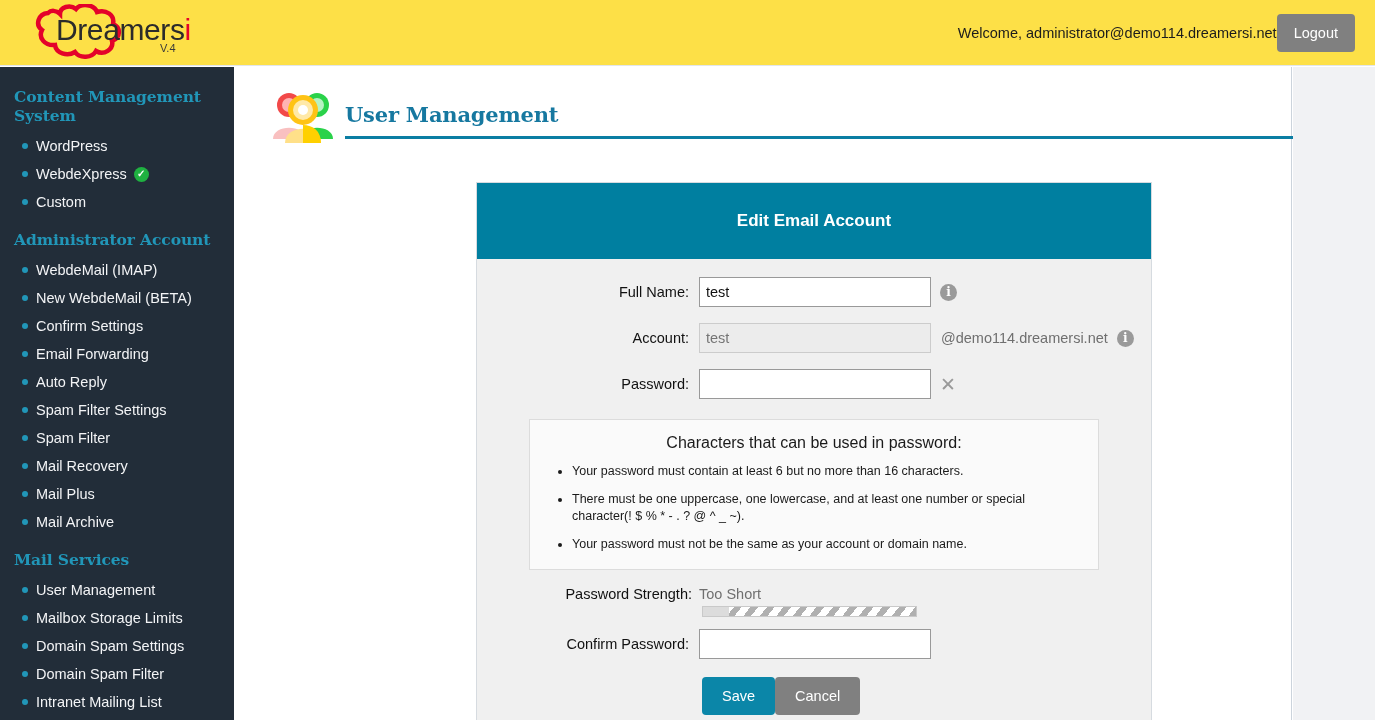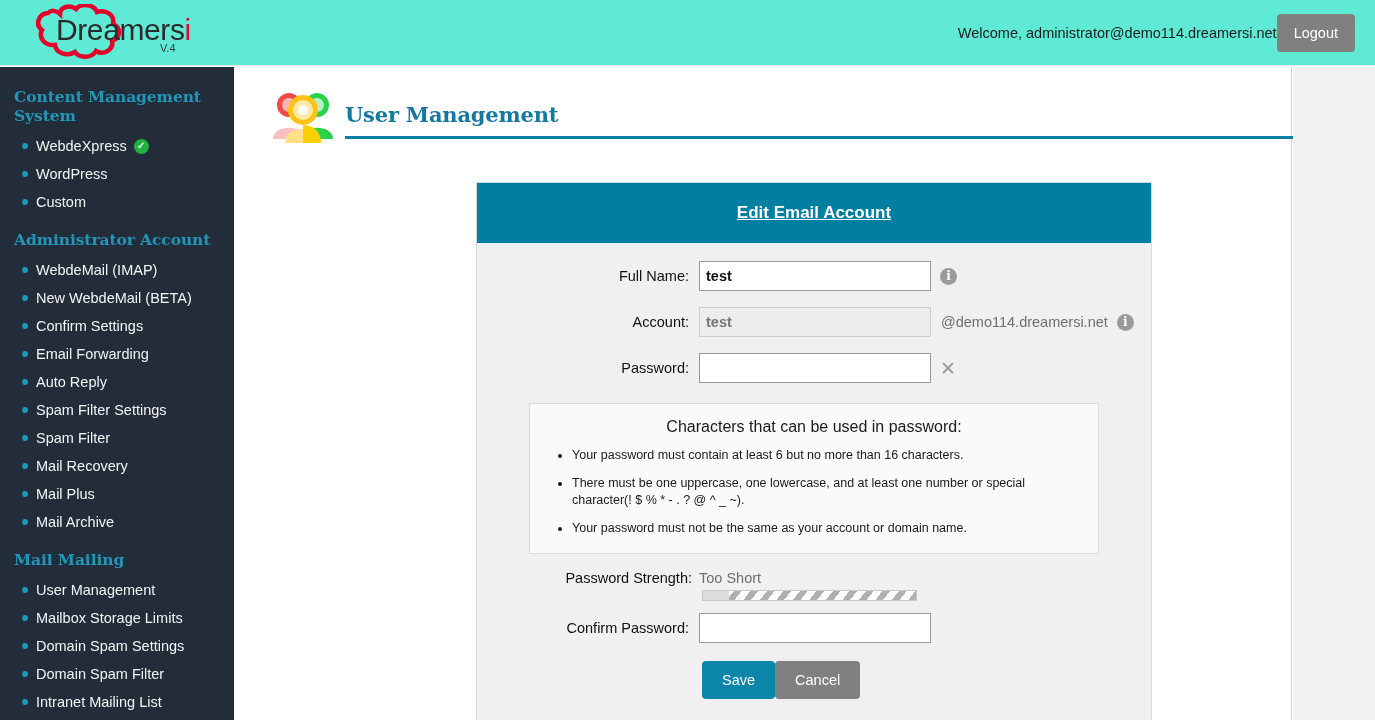--- a/index.html
+++ b/index.html
@@ -8,21 +8,21 @@
     width: 1375px; height: 720px;
     overflow: hidden;
     background: #ffffff;
     font-family: "Liberation Sans", sans-serif;
   }
 
   
   .topbar {
     position: absolute; top: 0; left: 0;
     width: 1375px; height: 66px;
-    background: #5eead4;
+    background: #fde047;
     border-bottom: 1px solid #e2e6ea;
     display: flex; align-items: center;
     justify-content: space-between;
   }
   .logo-wrap {
     position: relative;
     margin-left: 18px;
     width: 175px; height: 62px;
   }
   .cloud-svg { position: absolute; top: 2px; left: 0; }
@@ -133,22 +133,21 @@
     left: 231px; top: 115px;
     width: 676px;
     background: #f0f0f0;
     border: 1px solid #d6dbe0;
   }
   .panel-head {
     background: #007fa0;
     color: #ffffff;
     text-align: center;
     font-size: 17px; font-weight: bold;
-    padding: 20px 0;
-    text-decoration: underline;
+    padding: 28px 0;
   }
   .panel-body { padding: 18px 0 26px 0; }
 
   .form-row {
     display: flex; align-items: center;
     margin-bottom: 16px;
   }
   .form-label {
     width: 222px;
     text-align: right;
@@ -157,21 +156,20 @@
     color: #111111;
   }
   .text-input {
     width: 232px; height: 30px;
     border: 1px solid #999999;
     background: #ffffff;
     font-size: 14.5px;
     padding: 0 6px;
     font-family: "Liberation Sans", sans-serif;
     color: #111;
-    font-weight: bold;
   }
   .text-input.disabled {
     background: #ececec;
     border-color: #cccccc;
     color: #9a9a9a;
   }
   .domain-text {
     font-size: 14.5px;
     color: #6f6f6f;
     margin-left: 10px;
@@ -290,29 +288,29 @@
     <span class="welcome-text">Welcome, administrator@demo114.dreamersi.net</span>
     <button class="logout-btn">Logout</button>
   </div>
 </div>
 
 <div class="sidebar">
   <div id="sidebar-content">
       <div class="nav-group-title">Content Management System</div>
       <div class="nav-item">
         <span class="dot"></span>
+        <span>WordPress</span>
+      </div>
+      <div class="nav-item">
+        <span class="dot"></span>
         <span>WebdeXpress</span>
         <span class="check">✓</span>
       </div>
       <div class="nav-item">
         <span class="dot"></span>
-        <span>WordPress</span>
-      </div>
-      <div class="nav-item">
-        <span class="dot"></span>
         <span>Custom</span>
       </div>
       <div class="nav-group-title spaced">Administrator Account</div>
       <div class="nav-item">
         <span class="dot"></span>
         <span>WebdeMail (IMAP)</span>
       </div>
       <div class="nav-item">
         <span class="dot"></span>
         <span>New WebdeMail (BETA)</span>
@@ -342,21 +340,21 @@
         <span>Mail Recovery</span>
       </div>
       <div class="nav-item">
         <span class="dot"></span>
         <span>Mail Plus</span>
       </div>
       <div class="nav-item">
         <span class="dot"></span>
         <span>Mail Archive</span>
       </div>
-      <div class="nav-group-title spaced">Mail Mailing</div>
+      <div class="nav-group-title spaced">Mail Services</div>
       <div class="nav-item">
         <span class="dot"></span>
         <span>User Management</span>
       </div>
       <div class="nav-item">
         <span class="dot"></span>
         <span>Mailbox Storage Limits</span>
       </div>
       <div class="nav-item">
         <span class="dot"></span>

